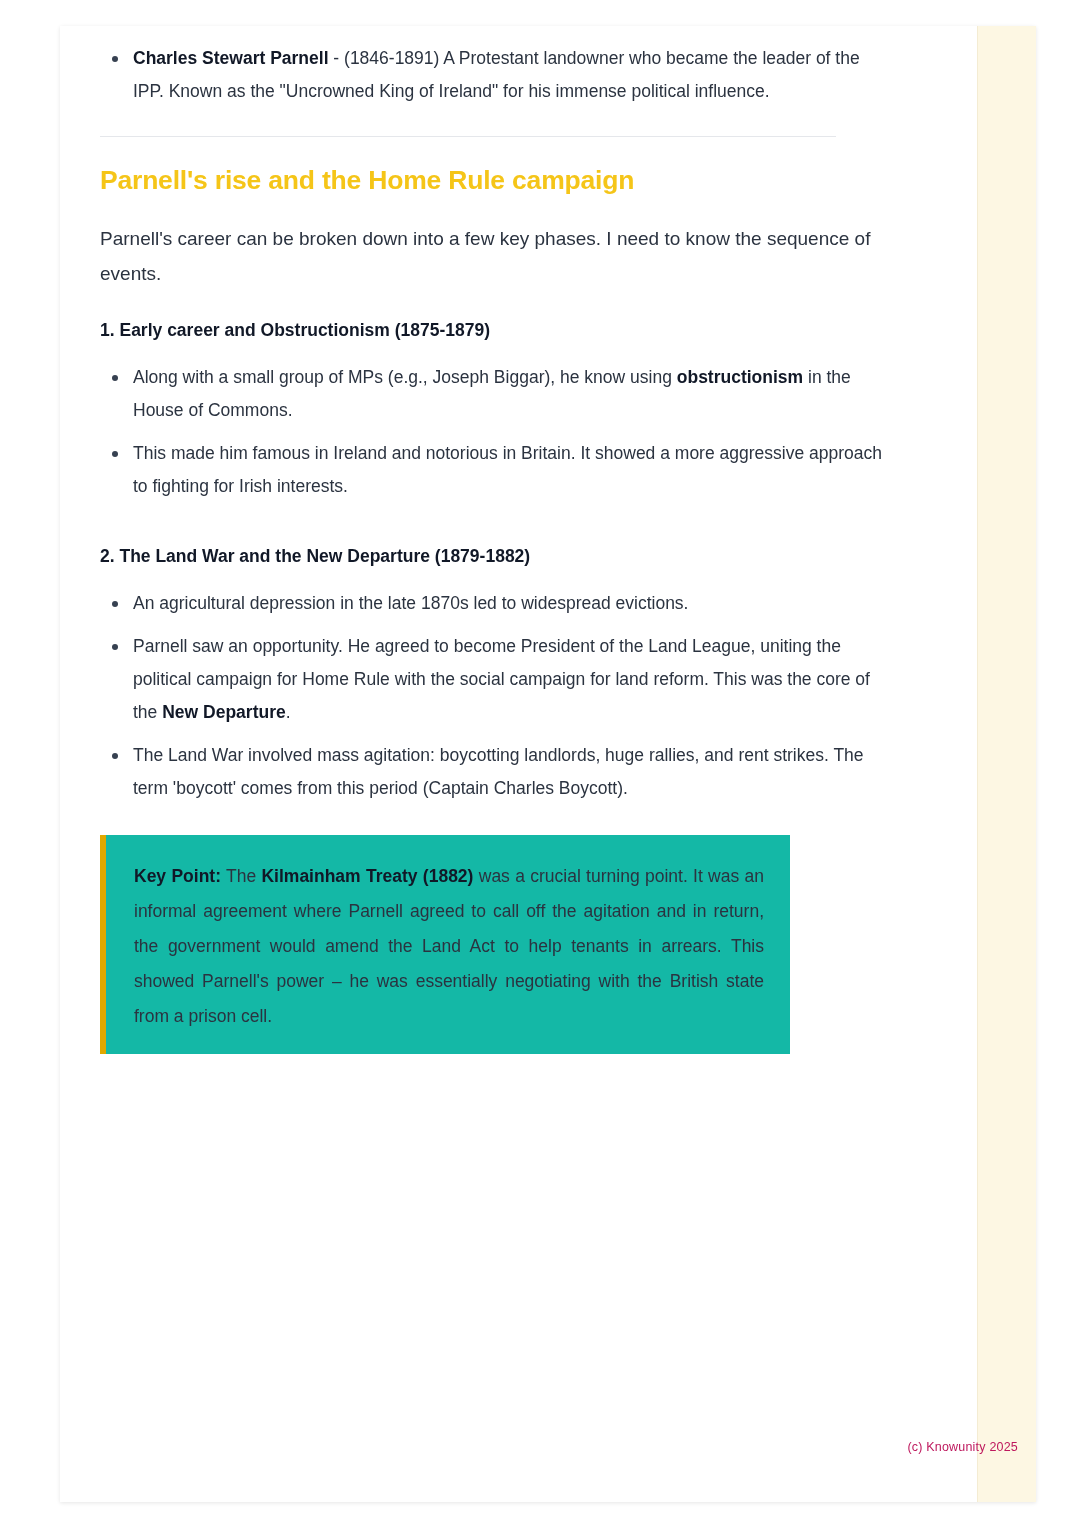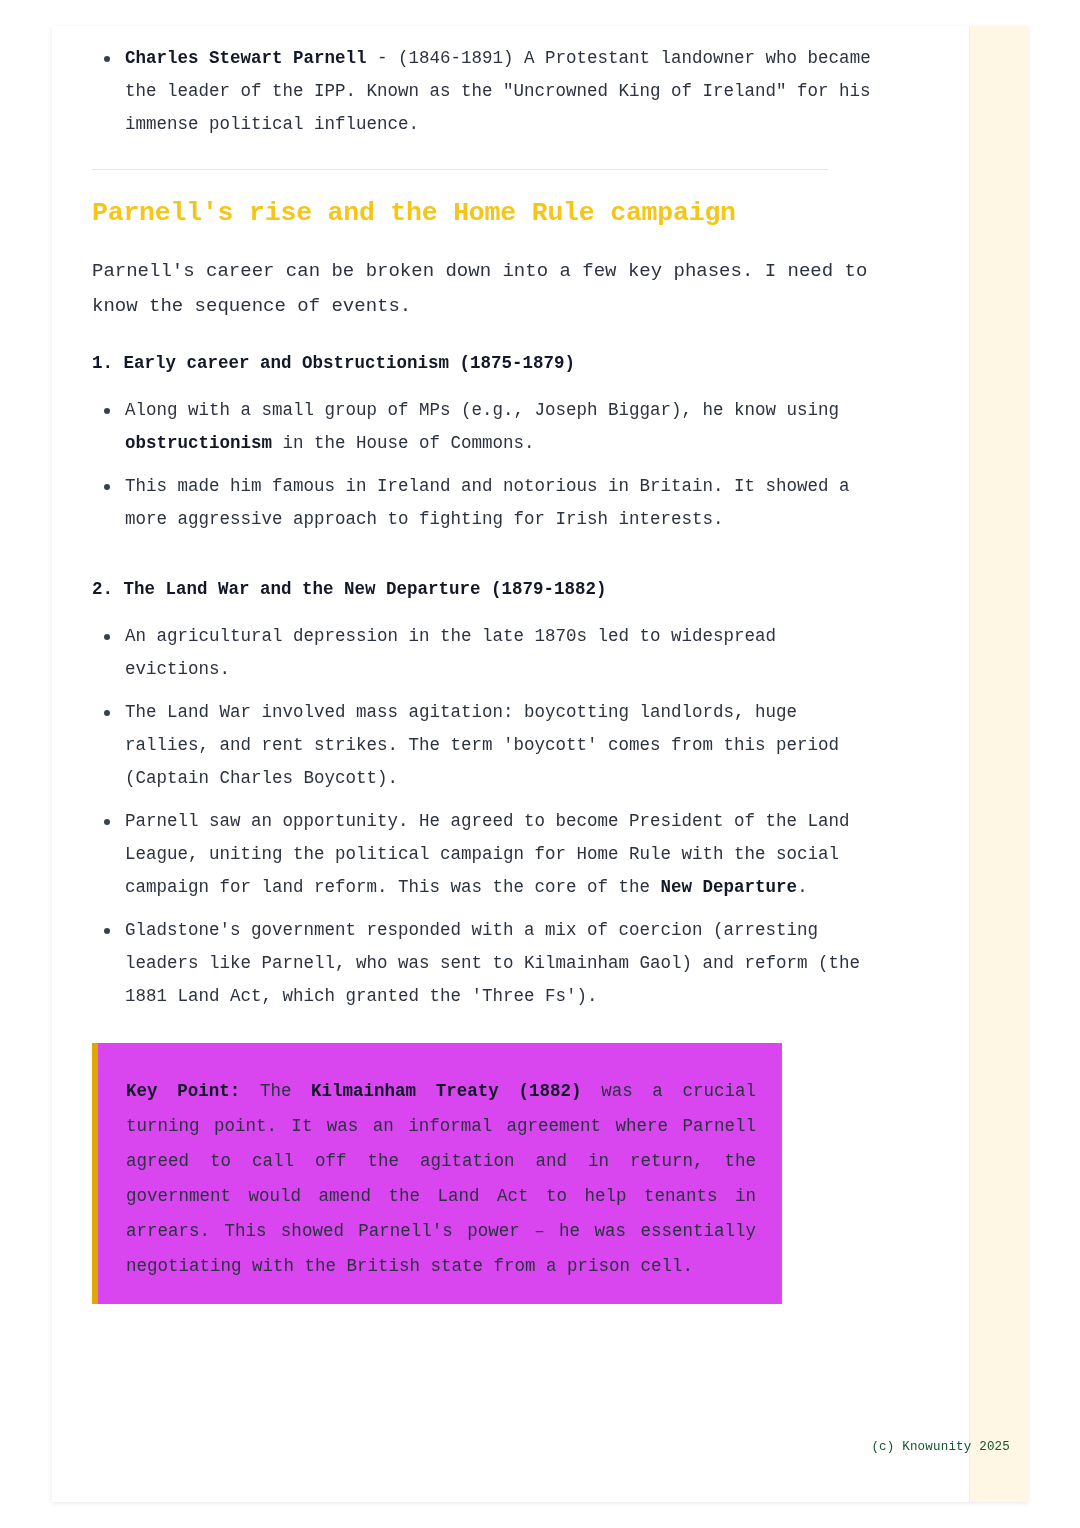--- a/index.html
+++ b/index.html
@@ -12,27 +12,26 @@
     height: 1528px;
     font-family: "Liberation Sans", sans-serif;
     color: #1f2937;
     position: relative;
     overflow: hidden;
   }
 
   
   .page {
     position: absolute;
-    left: 52px;
+    left: 60px;
     top: 26px;
     width: 976px;
     height: 1476px;
     background: #ffffff;
     box-shadow: 0 1px 4px rgba(0,0,0,0.10);
-    font-family: Liberation Mono, monospace;
   }
   
   .margin-strip {
     position: absolute;
     right: 0;
     top: 0;
     width: 58px;
     height: 100%;
     background: #fdf7e3;
     border-left: 1px solid #f4ecd3;
@@ -98,40 +97,40 @@
     font-weight: bold;
     color: #111827;
     margin: 16px 0 18px 0;
     line-height: 26px;
   }
 
   .block-gap { height: 14px; }
 
   .key-point {
     margin-top: 30px;
-    background: #d946ef;
+    background: #14b8a6;
     border-left: 6px solid #e0a800;
-    padding: 31px 26px 20px 28px;
+    padding: 24px 26px 20px 28px;
     width: 690px;
     box-sizing: border-box;
   }
   .key-point p {
     margin: 0;
     font-size: 17.5px;
     line-height: 35px;
     text-align: justify;
     color: #2b3340;
   }
 
   .watermark {
     position: absolute;
     right: 18px;
     bottom: 48px;
     font-size: 12.5px;
-    color: #14532d;
+    color: #be185d;
     letter-spacing: 0.2px;
   }
 </style>
 </head>
 <body>
 
 <div class="page">
   <div class="margin-strip"></div>
 
   <div class="content">
@@ -161,27 +160,24 @@
 
     <div class="block-gap"></div>
 
     <h3 class="sub-head">2. The Land War and the New Departure (1879-1882)</h3>
 
     <ul class="bullets">
       <li>
         <span>An agricultural depression in the late 1870s led to widespread evictions.</span><b></b><span></span>
       </li>
       <li>
-        <span>The Land War involved mass agitation: boycotting landlords, huge rallies, and rent strikes. The term 'boycott' comes from this period (Captain Charles Boycott).</span><b></b><span></span>
-      </li>
-      <li>
         <span>Parnell saw an opportunity. He agreed to become President of the Land League, uniting the political campaign for Home Rule with the social campaign for land reform. This was the core of the </span><b>New Departure</b><span>.</span>
       </li>
       <li>
-        <span>Gladstone's government responded with a mix of coercion (arresting leaders like Parnell, who was sent to Kilmainham Gaol) and reform (the 1881 Land Act, which granted the 'Three Fs').</span><b></b><span></span>
+        <span>The Land War involved mass agitation: boycotting landlords, huge rallies, and rent strikes. The term 'boycott' comes from this period (Captain Charles Boycott).</span><b></b><span></span>
       </li>
     </ul>
 
     <div class="key-point">
       <p><b>Key Point:</b><span> The </span><b>Kilmainham Treaty (1882)</b><span> was a crucial turning point. It was an informal agreement where Parnell agreed to call off the agitation and in return, the government would amend the Land Act to help tenants in arrears. This showed Parnell's power – he was essentially negotiating with the British state from a prison cell.</span></p>
     </div>
 
   </div>
 
   <div class="watermark">(c) Knowunity 2025</div>

